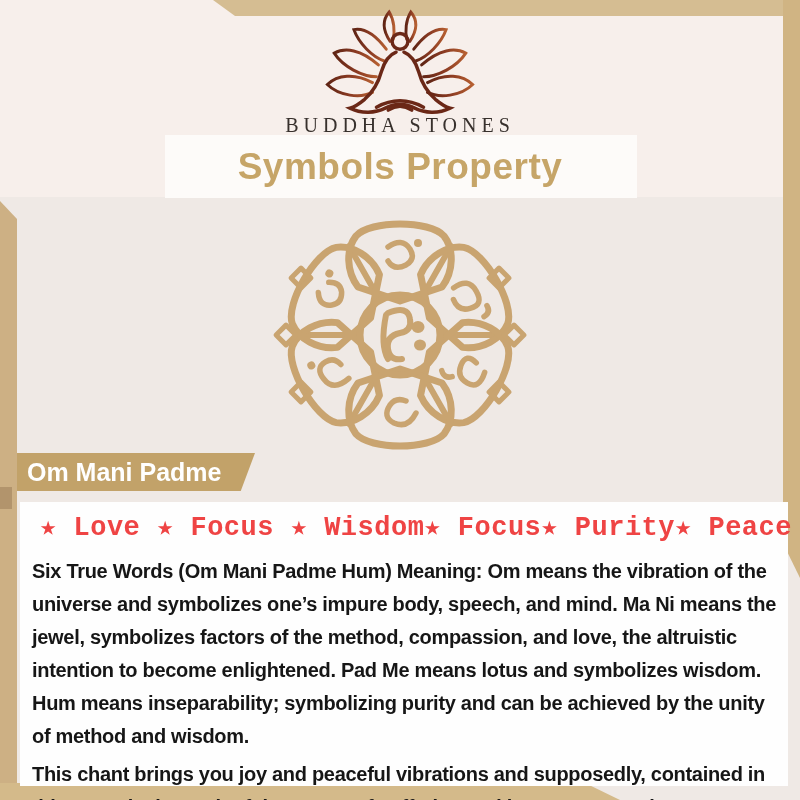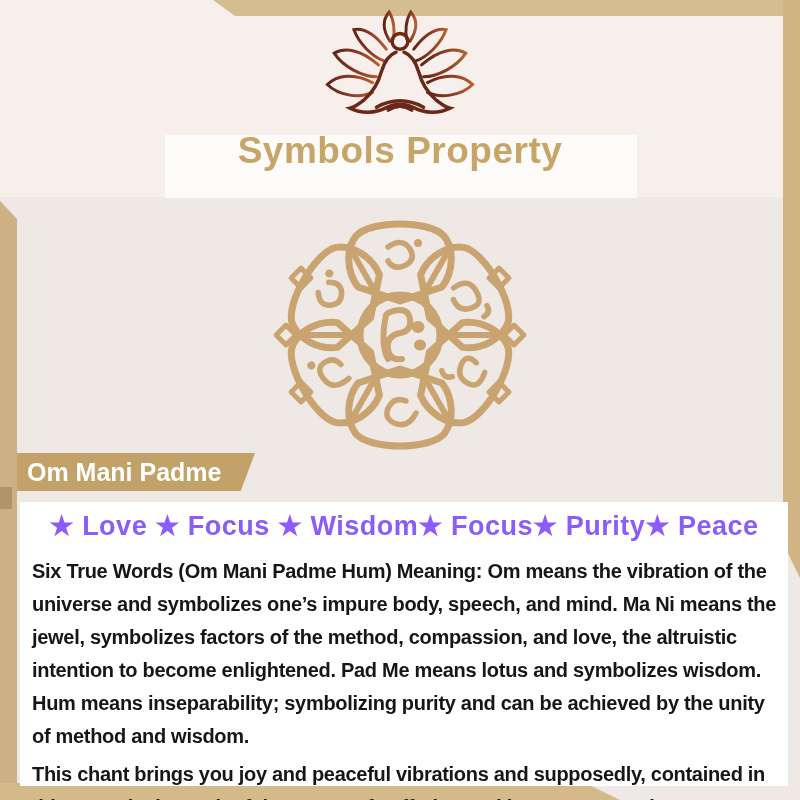--- a/index.html
+++ b/index.html
@@ -23,35 +23,35 @@
                  clip-path:polygon(0 0,100% 18px,100% 100%,0 100%); }
   .band-left-dark { left:0; top:487px; width:12px; height:22px; background:#b2946c; }
   .band-bottom { left:0; top:783px; width:620px; height:17px; background:#d4ba8a;
                  clip-path:polygon(0 0,585px 0,100% 100%,0 100%); }
 
   
   .logo { position:absolute; left:320px; top:8px; width:160px; height:108px; }
   .brand-name { position:absolute; left:0; top:114px; width:800px; text-align:center;
                 font-family:"Liberation Serif", serif; font-size:20px; letter-spacing:5px;
                 color:#37302c; }
-  .page-title { position:absolute; left:0; top:130px; width:800px; text-align:center;
+  .page-title { position:absolute; left:0; top:146px; width:800px; text-align:center;
                 font-size:37px; font-weight:700; color:#c6a568; letter-spacing:0.5px; }
 
   
   .mandala { position:absolute; left:250px; top:205px; width:300px; height:260px; }
 
   
   .banner { position:absolute; left:17px; top:453px; width:238px; height:38px;
             background:#c2a269; clip-path:polygon(0 0,100% 0,94% 100%,0 100%);
             color:#ffffff; font-size:25px; font-weight:700; line-height:38px;
             padding-left:10px; }
 
   
-  .star-line { position:absolute; left:0; top:8px; width:100%; text-align:center;
-               font-size:27px; font-weight:700; color:#8b5cf6; letter-spacing:0.5px; }
+  .star-line { position:absolute; left:12px; top:8px; width:100%; text-align:center;
+               font-size:27px; font-weight:700; color:#ef4444; letter-spacing:0.5px;font-family:Liberation Mono, monospace; }
 
   
   .copy { position:absolute; left:7px; top:48px; width:756px;
           font-size:20px; font-weight:700; color:#161616; line-height:33px;
           letter-spacing:-0.3px; }
   .copy p { margin:5px; }
 </style>
 </head>
 <body>
 
@@ -86,20 +86,21 @@
       <path d="M108,76 C126,66 144,68 154,78 C142,90 120,92 108,86"></path>
     </g>
     <g fill="none" stroke="#6b2817" stroke-width="3.5" stroke-linecap="round">
       <circle cx="80" cy="34" r="8"></circle>
       <path d="M76,45 C68,48 64,55 61,65 C58,76 52,86 44,93 C38,98 33,101 29,102 C41,108 55,107 65,102 Q73,98 80,98 Q87,98 95,102 C105,107 119,108 131,102 C127,101 122,98 116,93 C108,86 102,76 99,65 C96,55 92,48 84,45"></path>
       <path d="M56,101 Q80,88 104,101"></path>
       <path d="M68,104 Q80,96 92,104"></path>
     </g>
   </svg>
 
+  <div class="brand-name">BUDDHA STONES</div>
   <div class="page-title">Symbols Property</div>
 
   <svg class="mandala" viewBox="0 0 300 260">
     <g fill="none" stroke="#c9a470" stroke-linecap="round" stroke-linejoin="round">
 
       <g stroke-width="6">
         <line x1="172" y1="92" x2="201" y2="41"></line>
         <line x1="194" y1="130" x2="252" y2="130"></line>
         <line x1="172" y1="168" x2="201" y2="219"></line>
         <line x1="128" y1="168" x2="99" y2="219"></line>

